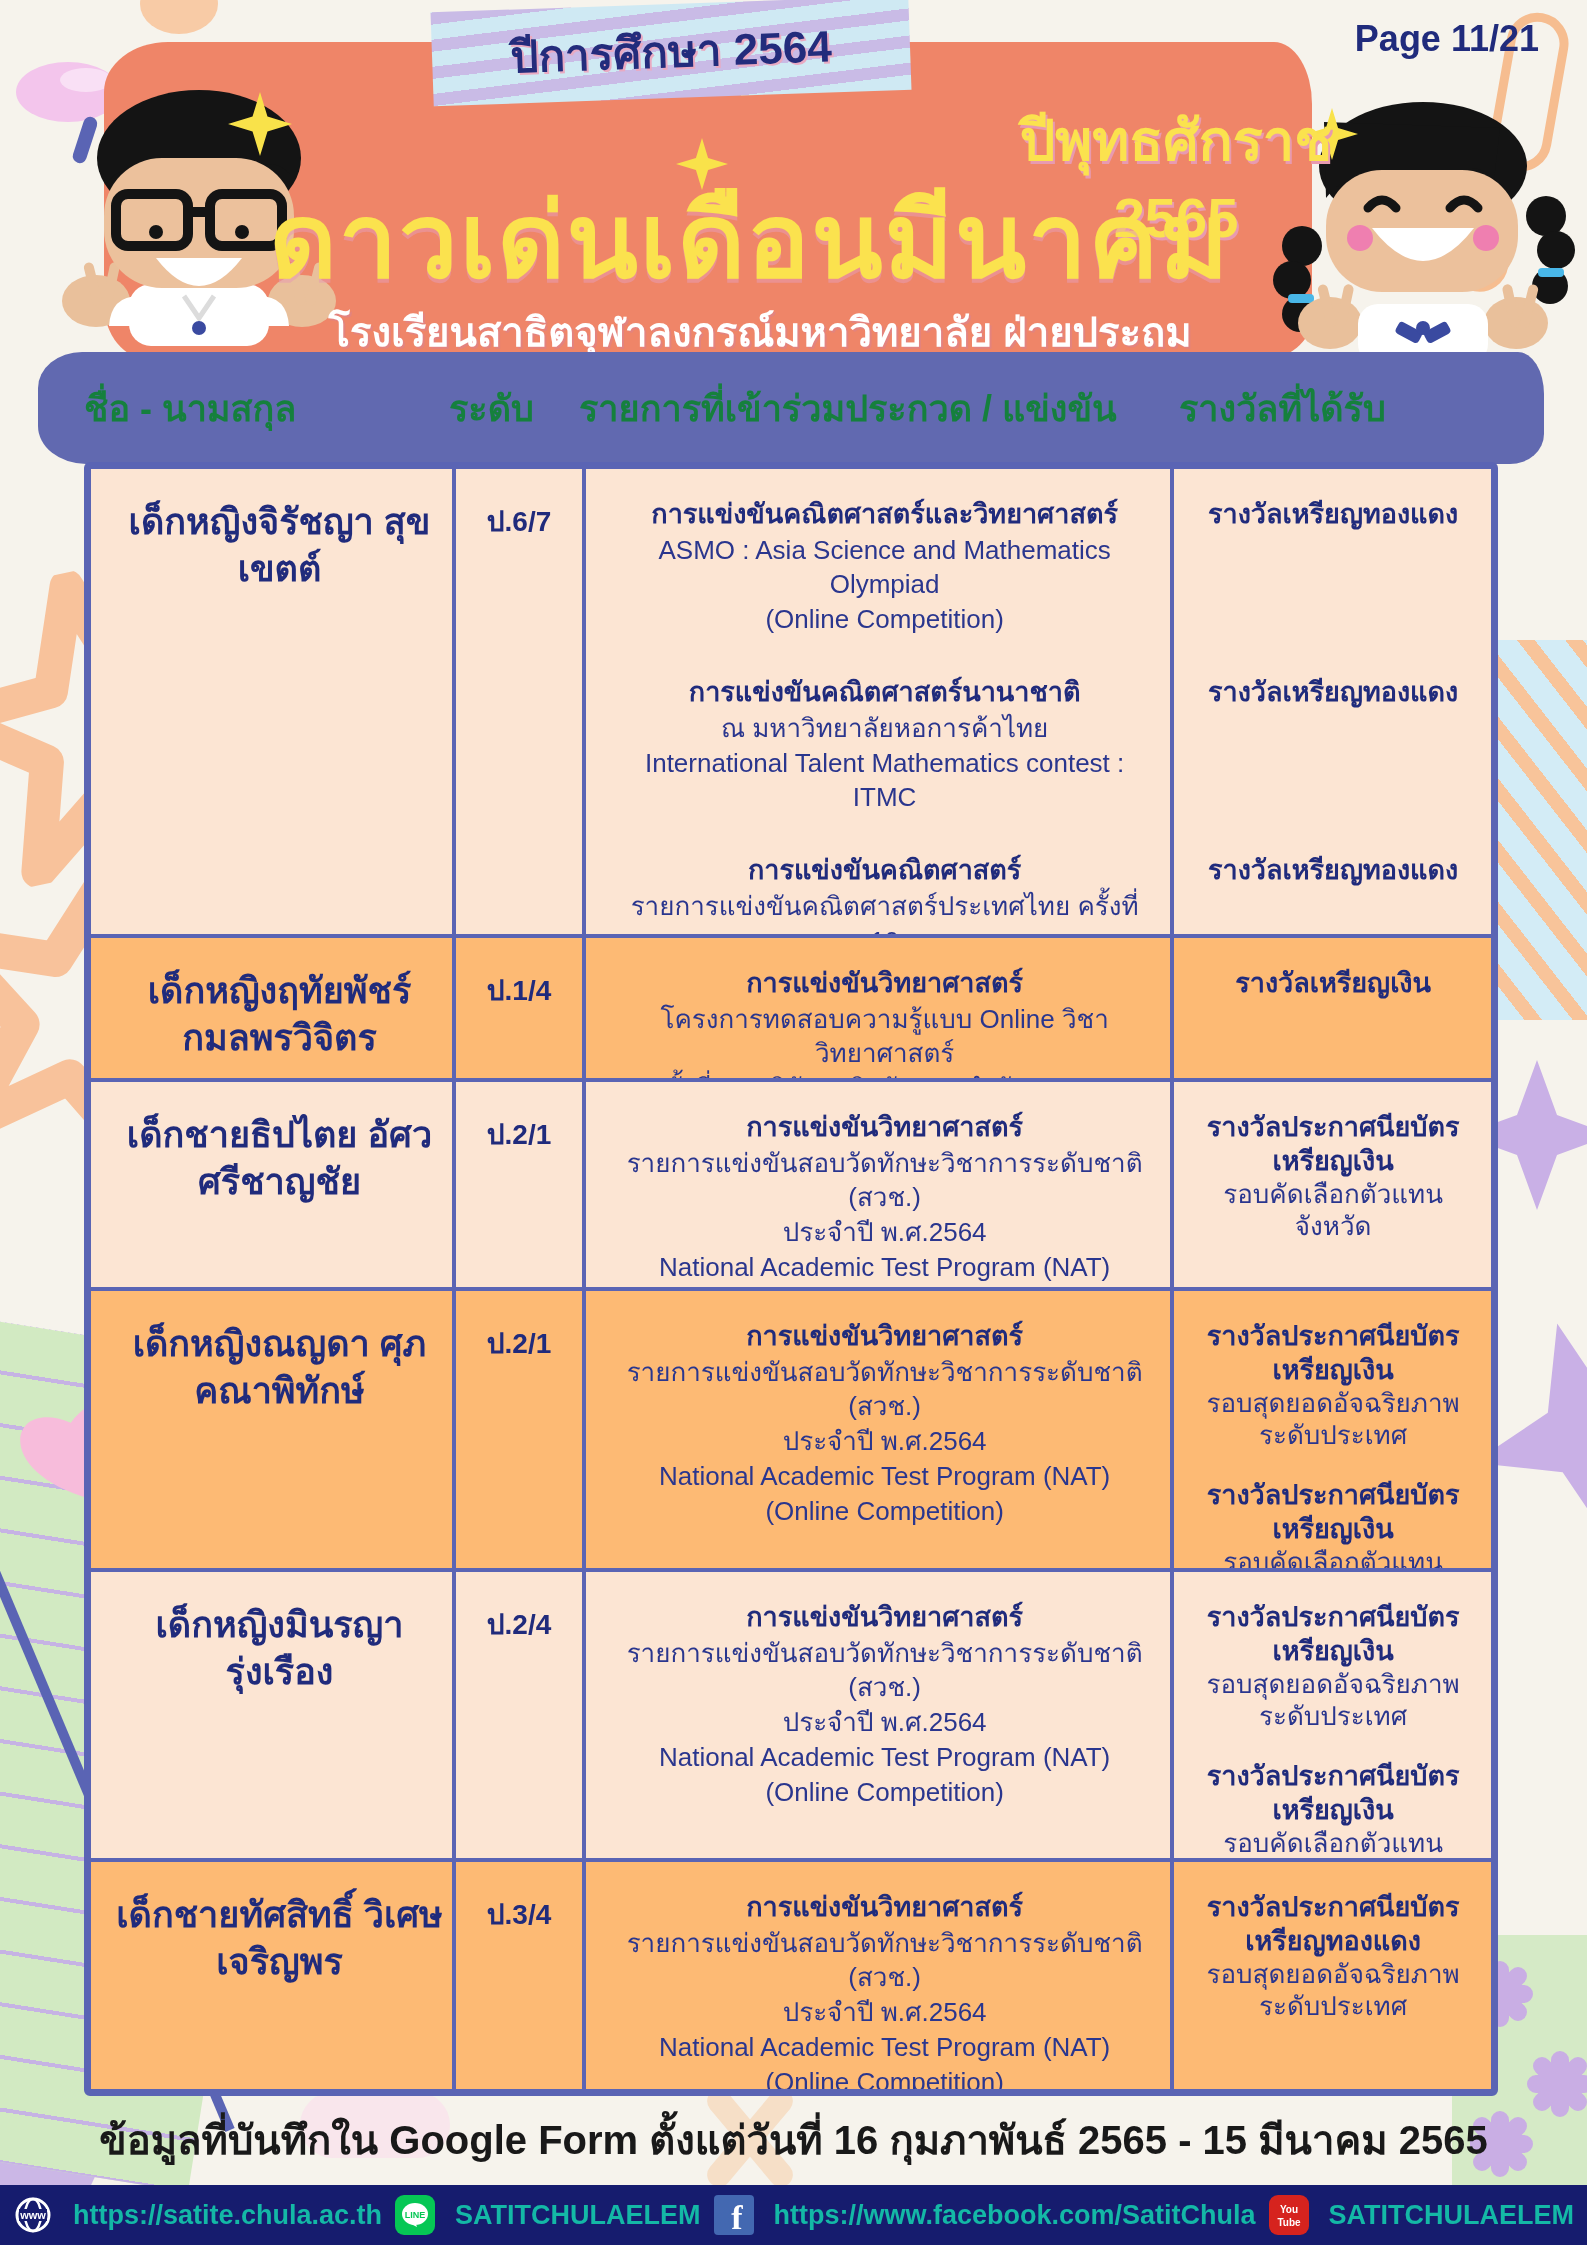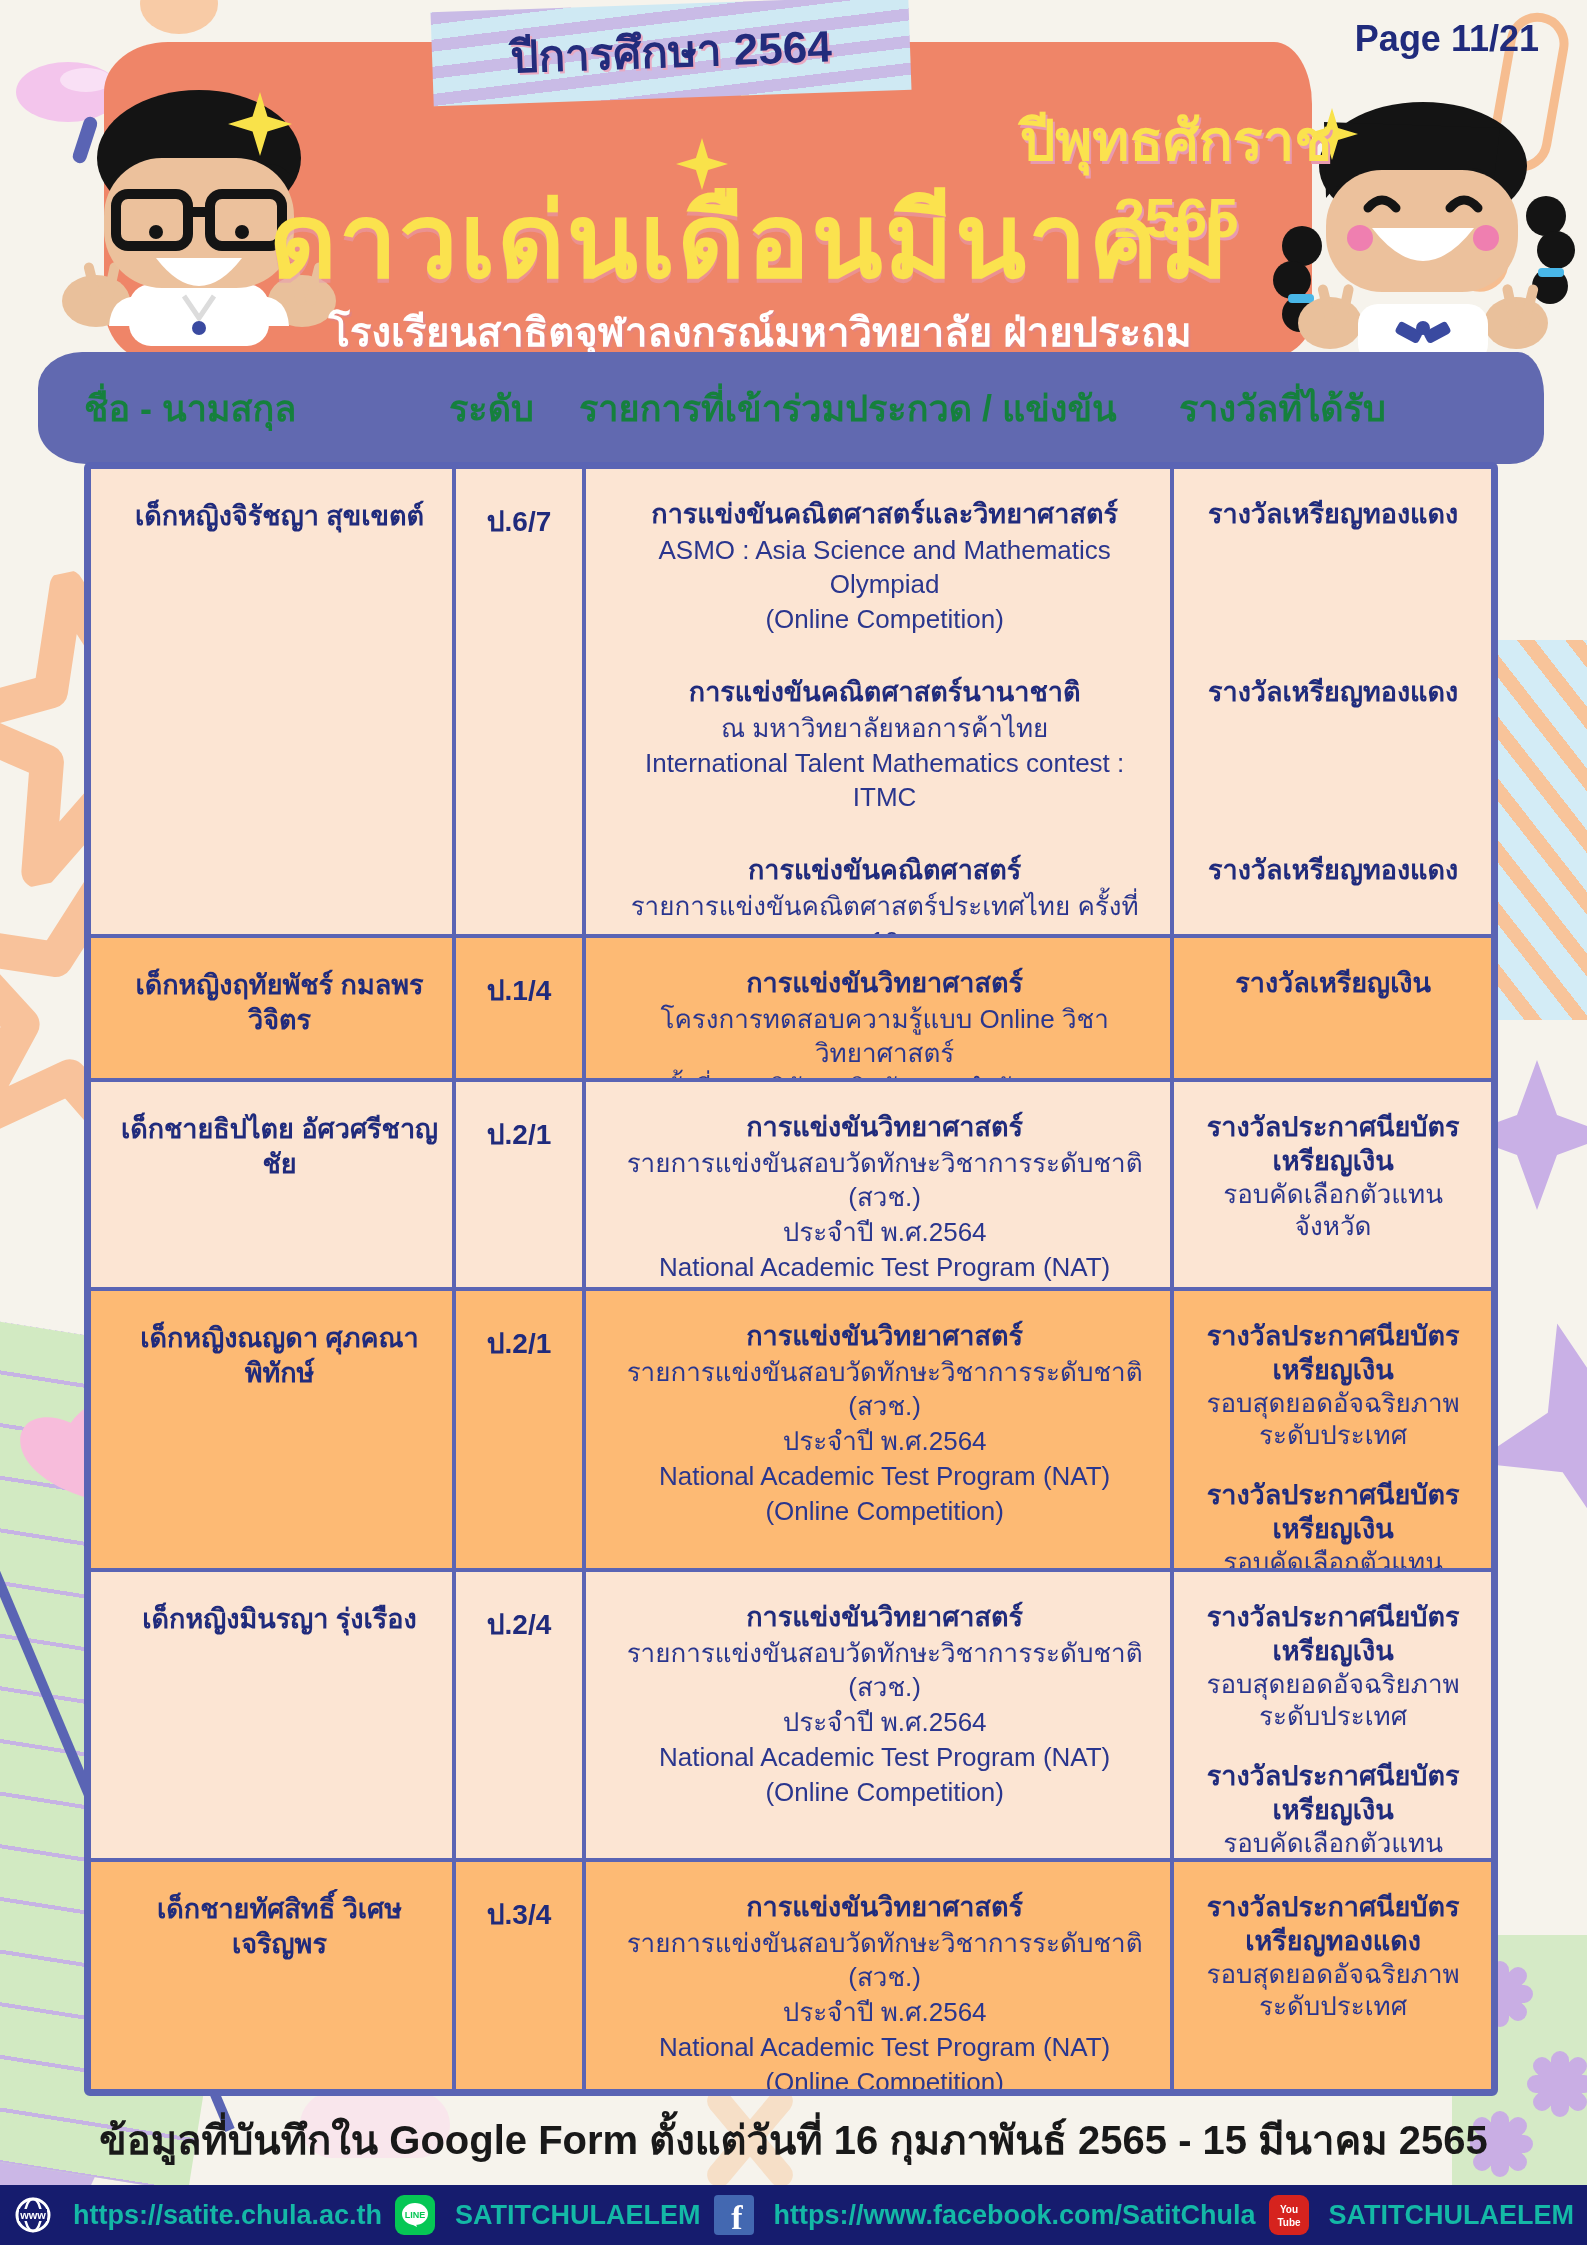--- a/index.html
+++ b/index.html
@@ -39,21 +39,21 @@
   .col-label{text-align:left;color:#15803d;font-weight:bold;font-size:36px;}
 
   
   .table{position:absolute;left:84px;top:462px;width:1414px;z-index:6;border:7px solid #5a64b4;
     border-radius:6px;background:#fce5d3;box-sizing:border-box;}
   .trow{display:grid;grid-template-columns:365px 130px 1fr;overflow:hidden;}
   .trow + .trow{border-top:4px solid #5a64b4;}
   .peach{background:#fce5d3;}
   .blue{background:#fdba74;}
   .cell{border-right:4px solid #5a64b4;display:flex;justify-content:center;padding-top:30px;box-sizing:border-box;}
-  .namecell{font-weight:bold;font-size:27px;color:#202b7c;text-align:center;padding-left:24px;padding-right:8px;line-height:1.3;}
+  .namecell{font-weight:bold;font-size:36px;color:#202b7c;text-align:center;padding-left:24px;padding-right:8px;line-height:1.3;}
   .levelcell{font-weight:bold;font-size:28px;color:#202b7c;}
   .sections{position:relative;display:flex;flex-direction:column;gap:38px;padding-top:28px;box-sizing:border-box;padding-left:8px;}
   .vdiv{position:absolute;top:-30px;bottom:-30px;left:calc(64.8% - 2px);width:4px;background:#5a64b4;}
   .section{display:grid;grid-template-columns:64.8% 35.2%;align-items:start;}
   .entry{text-align:center;padding:0 26px;}
   .entry-title{font-weight:bold;font-size:27px;color:#202b7c;line-height:1.32;}
   .entry-line{font-size:26px;color:#2a368e;line-height:1.34;}
   .award{text-align:center;padding:0 10px;display:flex;flex-direction:column;gap:26px;}
   .award-block{}
   .award-bold{font-weight:bold;font-size:27px;color:#202b7c;line-height:1.26;}

